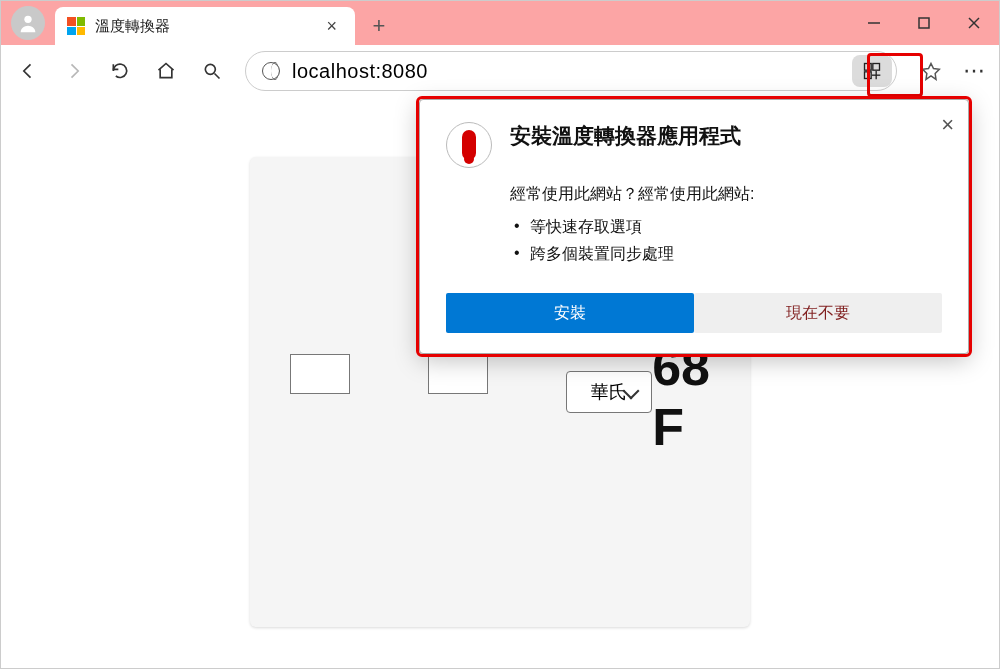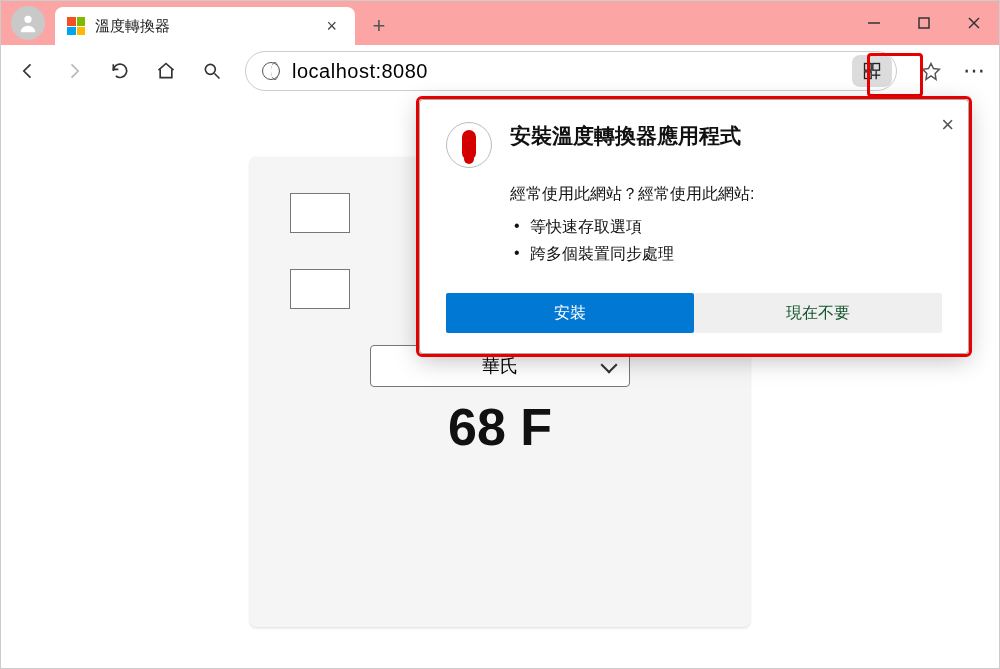--- a/index.html
+++ b/index.html
@@ -34,21 +34,21 @@
     .addr-install{width:40px;height:32px;border-radius:8px;background:#dcdcdc;display:flex;align-items:center;justify-content:center;margin-left:auto;position:relative}
     .addr-install svg{width:20px;height:20px;stroke:#222;fill:none;stroke-width:1.6}
     .install-highlight{position:absolute;right:76px;top:52px;width:56px;height:44px;border:3px solid #e60000;border-radius:4px;pointer-events:none}
 
     .star{width:36px;height:36px;display:flex;align-items:center;justify-content:center;margin:0 4px}
     .star svg{width:20px;height:20px;stroke:#555;fill:none;stroke-width:1.8}
     .more{width:36px;height:36px;display:flex;align-items:center;justify-content:center;font-size:22px;color:#333;letter-spacing:2px}
 
     
     .page{position:absolute;top:96px;left:0;right:0;bottom:0;background:#fff;display:flex;justify-content:center}
-    .card{width:500px;margin-top:60px;height:470px;background:#f5f5f5;border-radius:6px;box-shadow:0 1px 3px rgba(0,0,0,.15);padding:36px 40px;display:flex;flex-direction:column;align-items:center}
+    .card{width:500px;margin-top:60px;height:470px;background:#f5f5f5;border-radius:6px;box-shadow:0 1px 3px rgba(0,0,0,.15);padding:36px 40px;display:flex;flex-direction:row;align-items:center}
     .row{width:100%;display:flex;align-items:center;margin-bottom:36px}
     .field-input{width:60px;height:40px;border:1px solid #777;background:#fff}
     .select{width:260px;height:42px;border:1px solid #777;border-radius:4px;background:#fff;display:flex;align-items:center;justify-content:center;position:relative;font-size:18px}
     .select::after{content:"";position:absolute;right:14px;top:17px;width:10px;height:10px;border-right:2px solid #333;border-bottom:2px solid #333;transform:rotate(45deg);margin-top:-4px}
     .result{font-size:52px;font-weight:800;color:#111;margin-top:10px}
 
     
     .popup{position:absolute;right:30px;top:98px;width:550px;background:#fff;border:1px solid #aaa;border-radius:4px;box-shadow:0 6px 24px rgba(0,0,0,.25);padding:22px 26px 20px 26px}
     .popup-outline{position:absolute;inset:-4px;border:3px solid #e60000;border-radius:6px;pointer-events:none}
     .popup-close{position:absolute;right:14px;top:12px;font-size:22px;color:#555;cursor:pointer}
@@ -59,21 +59,21 @@
     .ptitle{font-size:21px;font-weight:700;color:#111}
     .ppub{font-size:14px;color:#555;margin-top:4px}
     .pbody{margin-left:64px;margin-top:16px}
     .pdesc{font-size:16px;color:#111;margin-bottom:12px}
     .plist{list-style:none;font-size:16px;color:#111}
     .plist li{position:relative;padding-left:20px;margin-bottom:6px}
     .plist li::before{content:"•";position:absolute;left:4px;top:0}
     .pactions{display:flex;gap:0;margin-top:28px}
     .pbtn{flex:1;height:40px;display:flex;align-items:center;justify-content:center;font-size:16px;cursor:pointer;border-radius:2px}
     .pbtn.primary{background:#0078d4;color:#fff}
-    .pbtn.secondary{background:#efefef;color:#14532d}
+    .pbtn.secondary{background:#efefef;color:#7f1d1d}
   </style>
 </head>
 <body>
 
 <div class="titlebar">
   <div class="profile">
     <svg viewBox="0 0 24 24">
         <circle cx="12" cy="8" r="4"></circle>
         <path d="M4 22c0-4 4-7 8-7s8 3 8 7z"></path>
       </svg>

